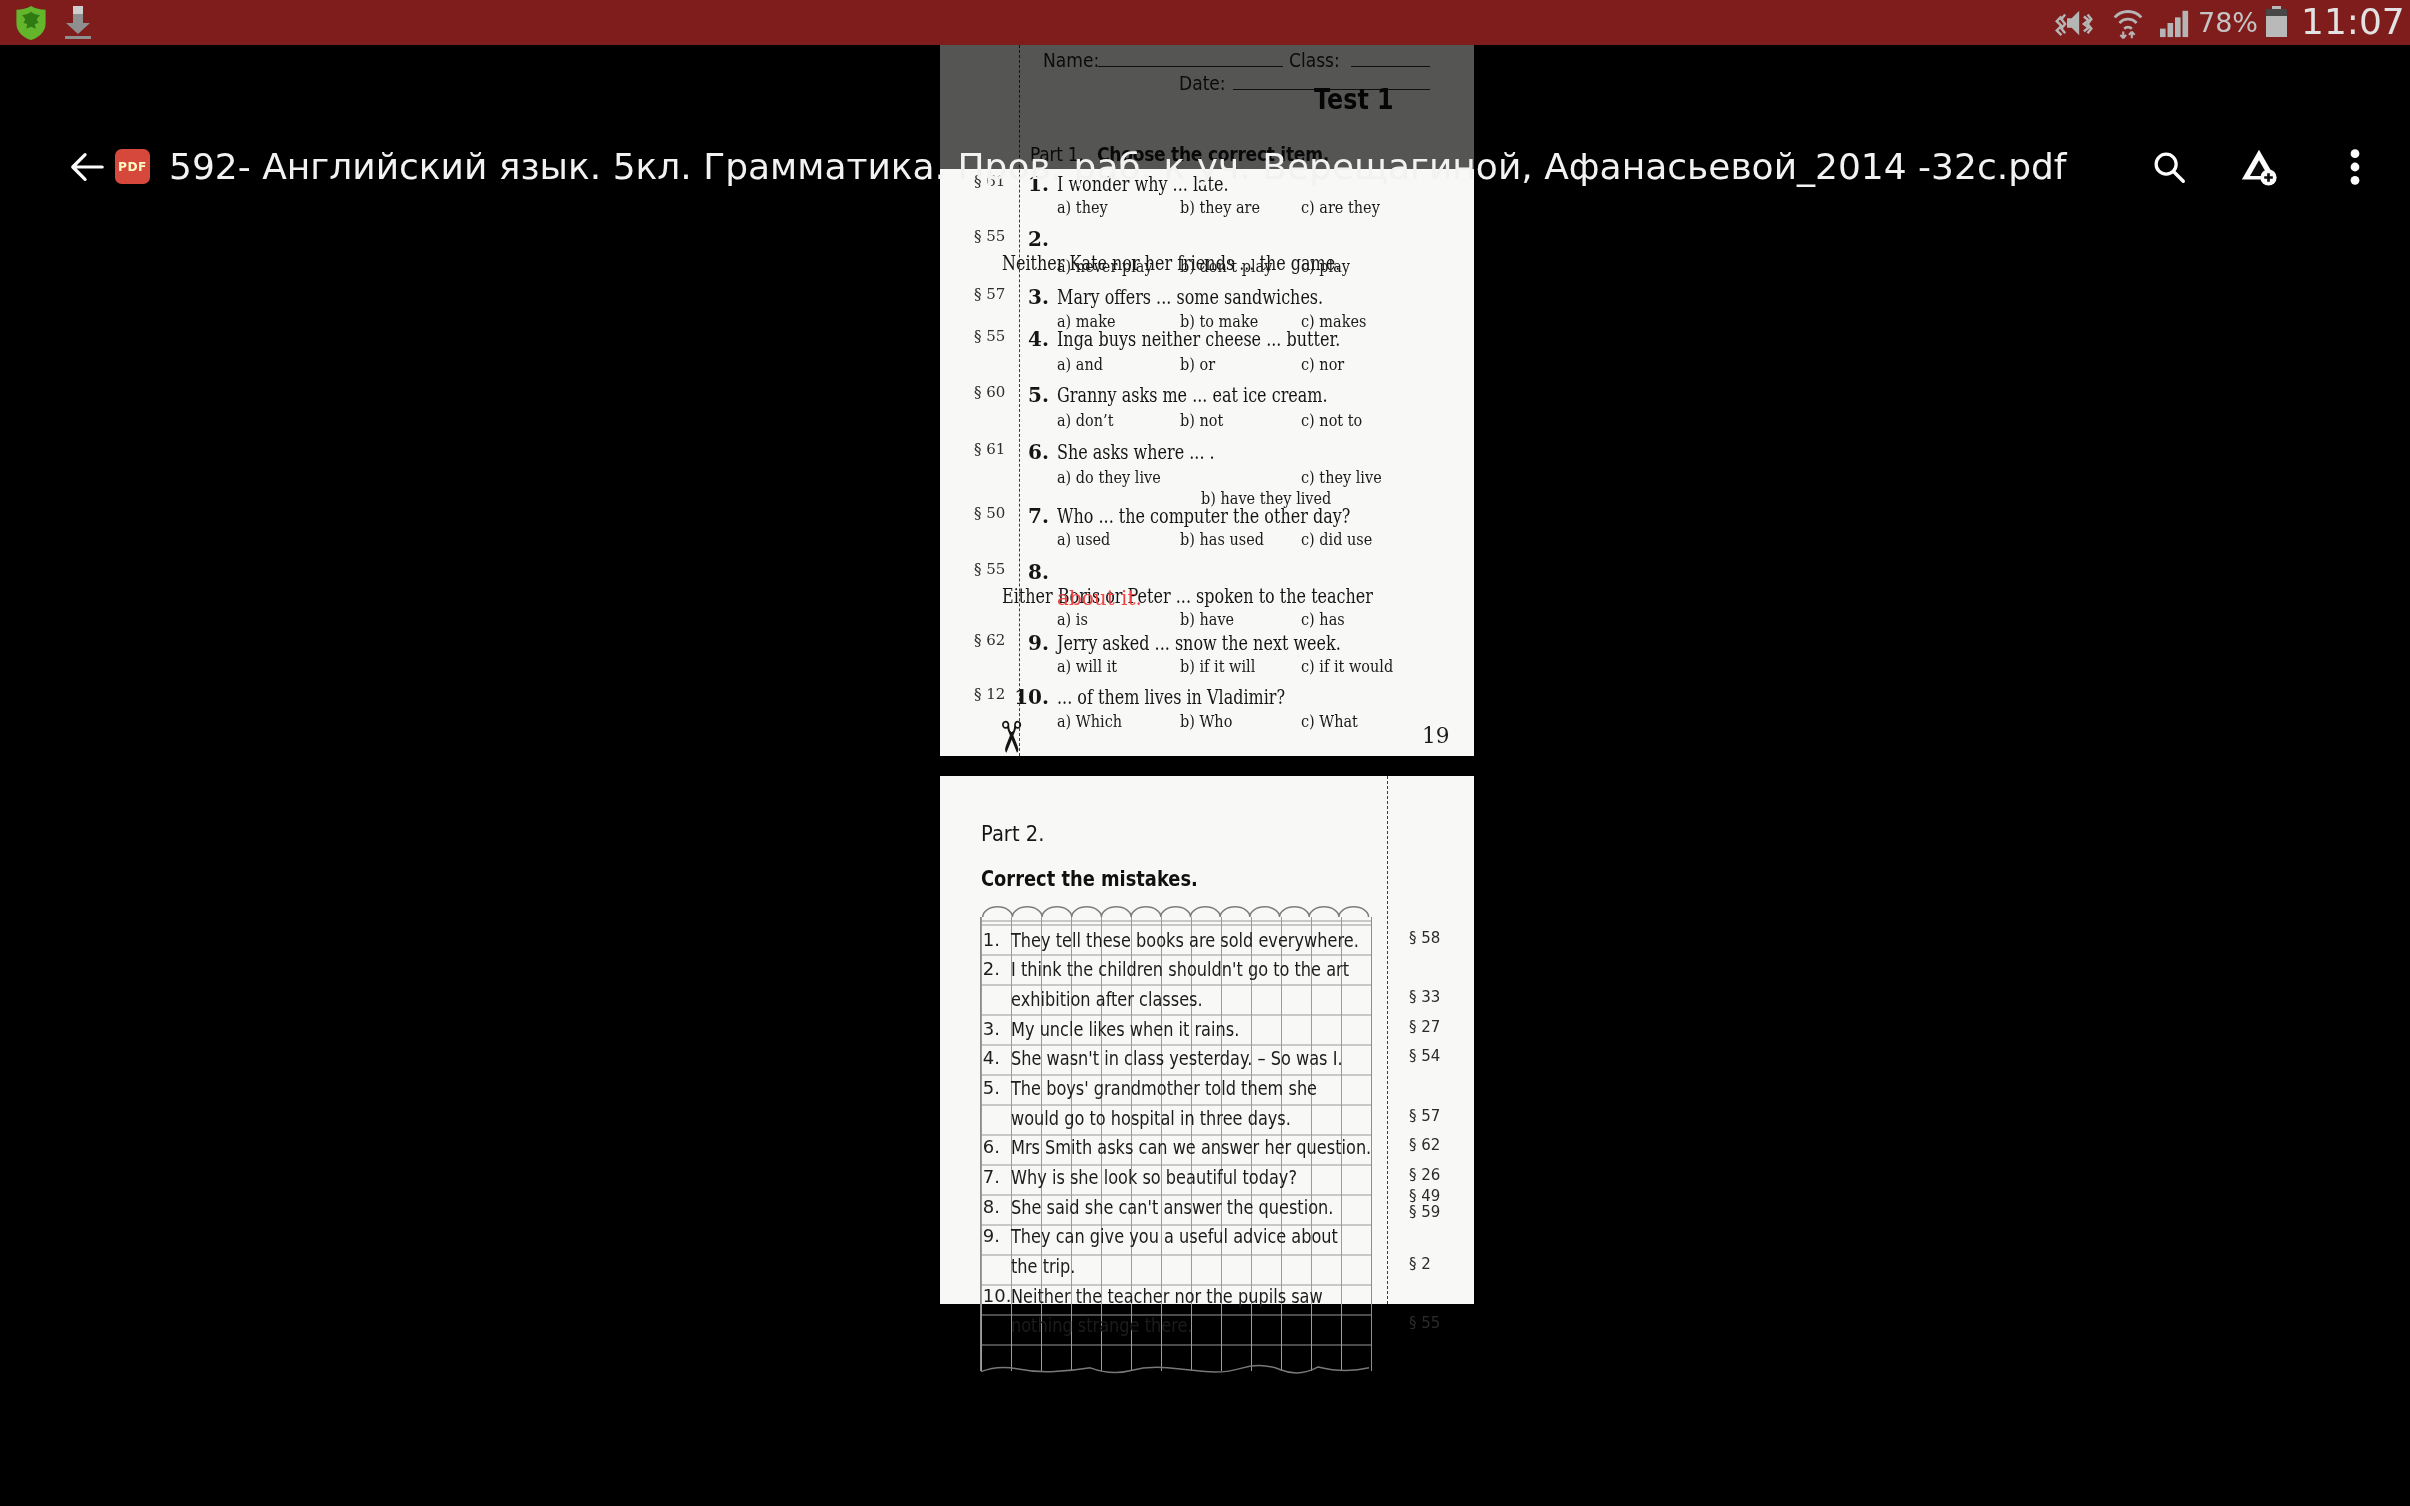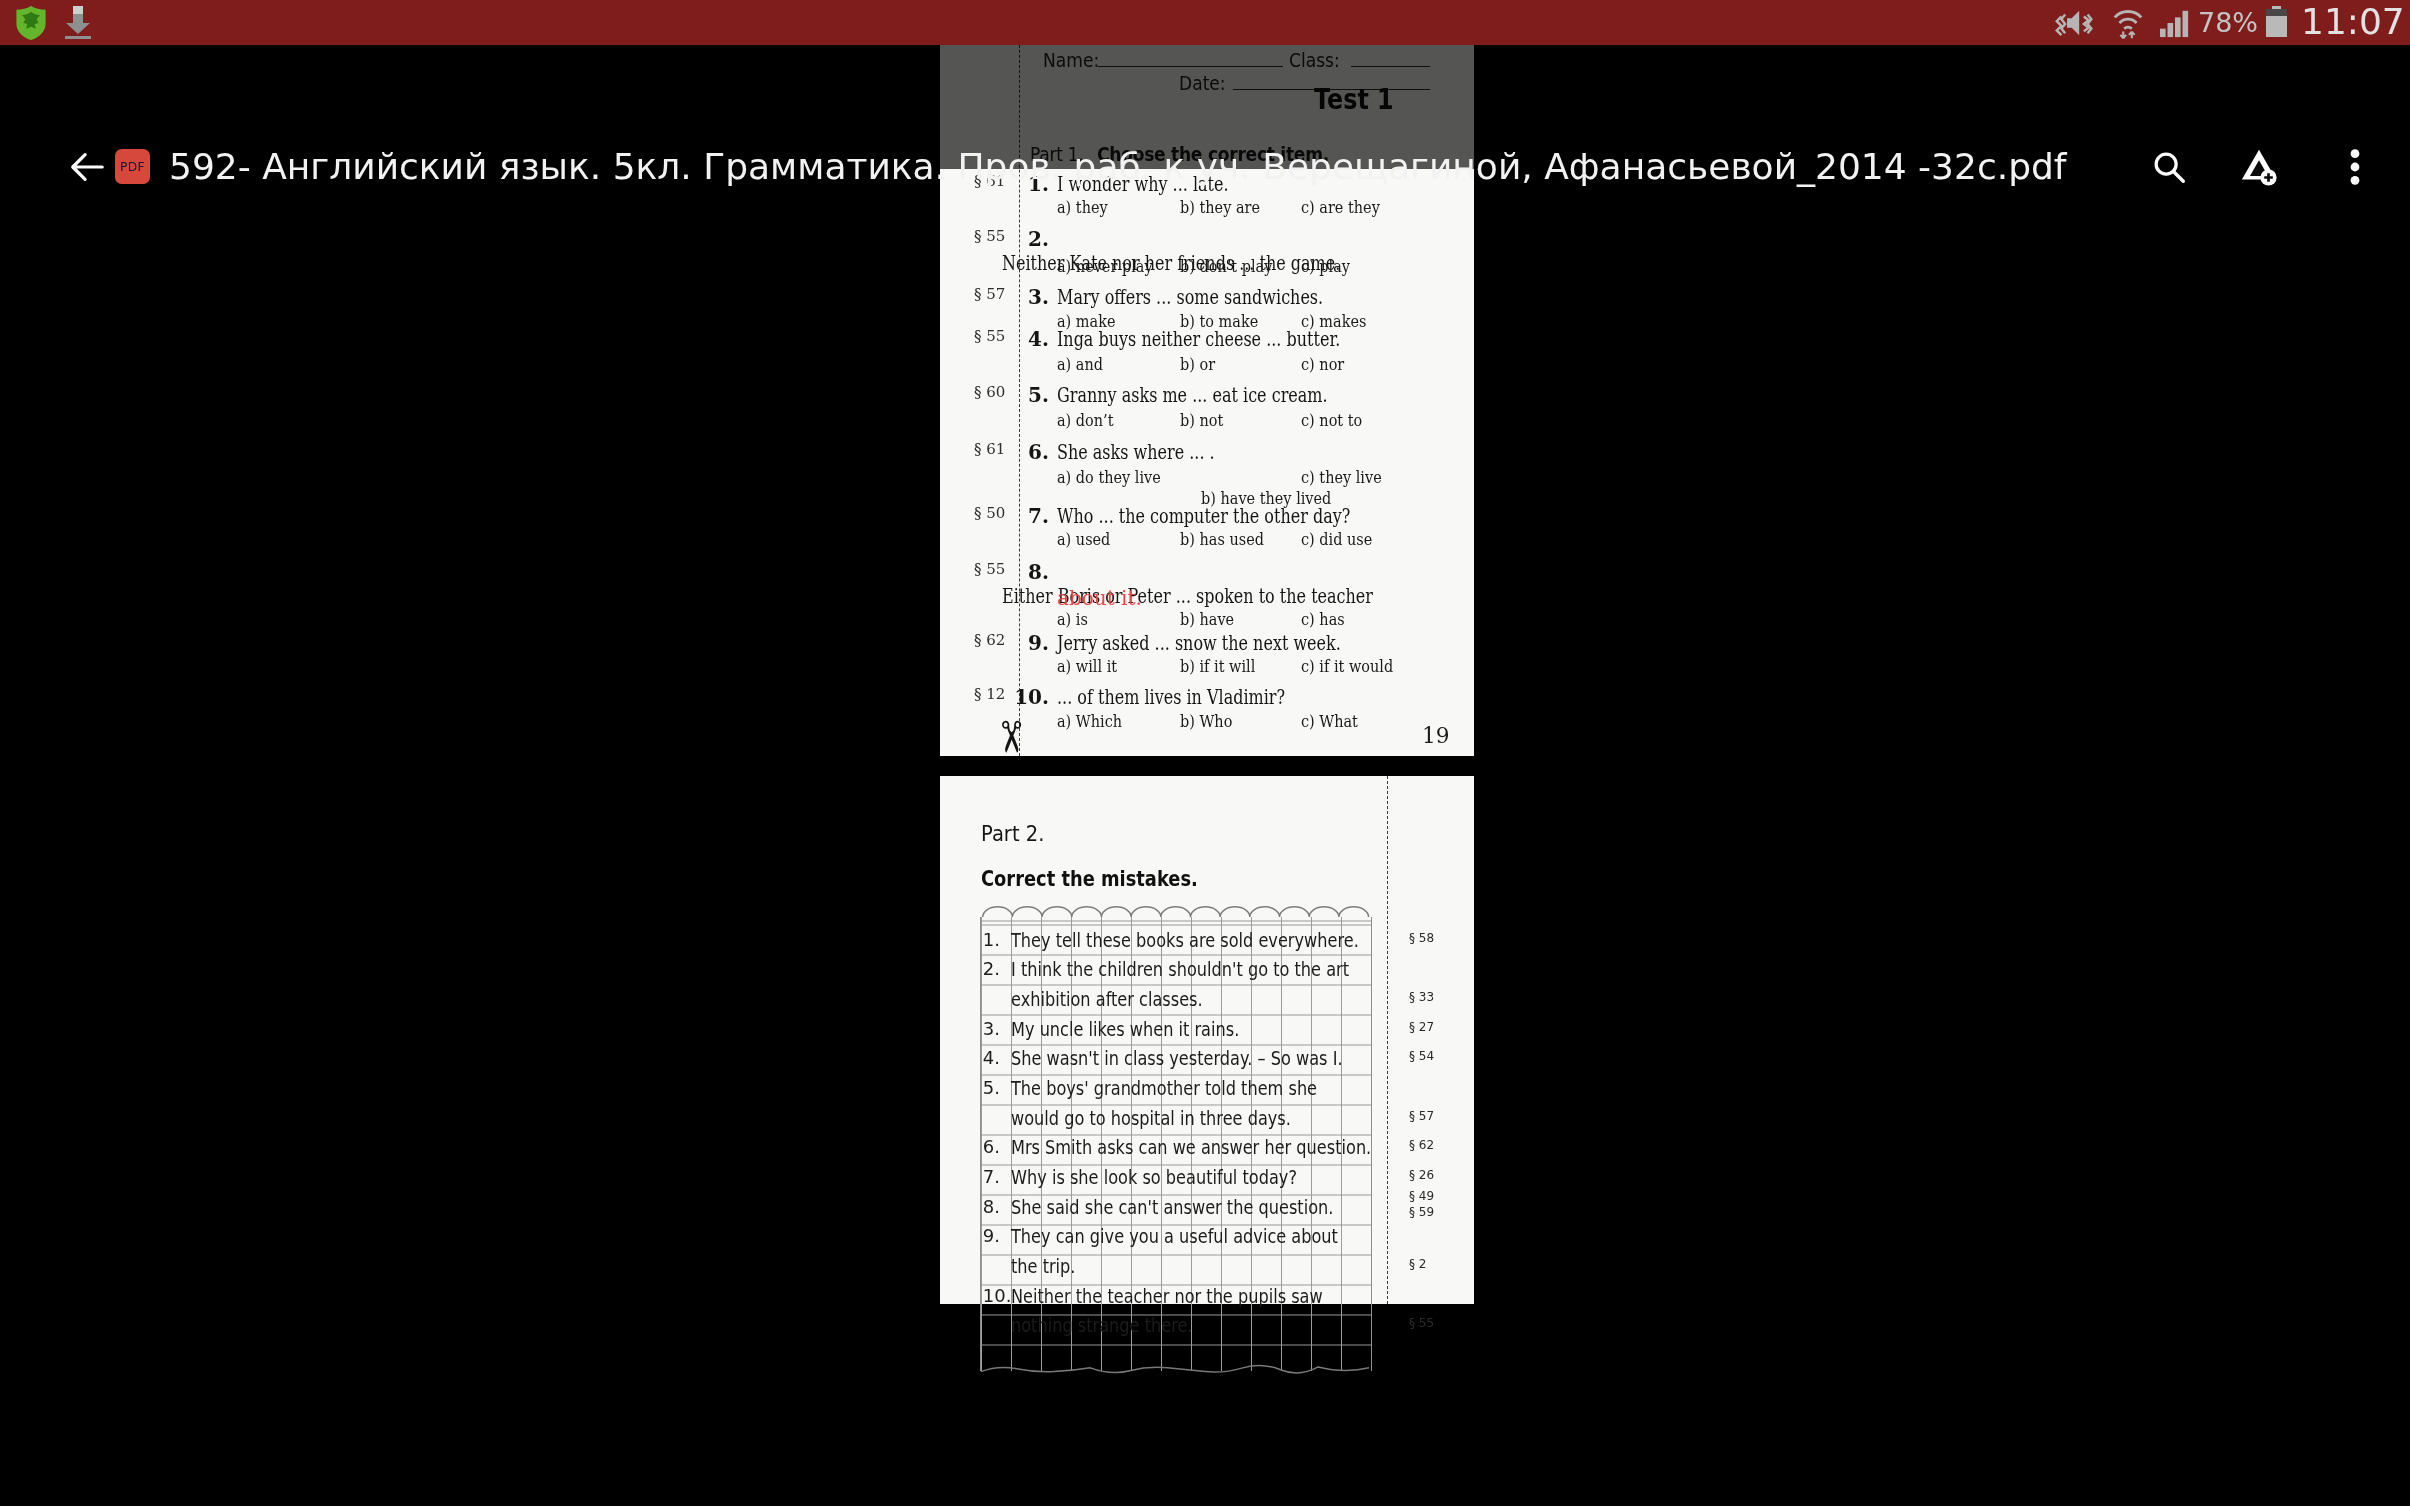--- a/index.html
+++ b/index.html
@@ -49,21 +49,21 @@
     background-image:
       repeating-linear-gradient(to bottom,#979797 0 0.9px,transparent 0.9px 30px),
       repeating-linear-gradient(to right,#9c9c9c 0 0.9px,transparent 0.9px 30px);
     background-position:0 7.5px,0 0;}
   .scallop{position:absolute;left:0;top:0;}
   .tear{position:absolute;left:0;top:460px;}
   .grow{position:absolute;left:0;width:499px;height:30px;}
   .grow .gnum{position:absolute;left:2.8px;top:3.8px;font-size:18px;color:#1e1e1e;}
   .grow .gtxt{position:absolute;left:31px;top:3.8px;font-size:19px;color:#1c1c1c;
               transform:scaleX(.85);transform-origin:0 50%;white-space:nowrap;}
-  .grow .grefs{position:absolute;left:429px;top:4.7px;font-size:12px;color:#2b2b2b;line-height:16px;}
+  .grow .grefs{position:absolute;left:429px;top:4.7px;font-size:15px;color:#2b2b2b;line-height:16px;}
   .grow .grefs.two{transform:translateY(-9.4px);}
 
   
   #dim-overlay{position:absolute;left:0;top:45px;width:2411px;height:124px;
                background:rgba(0,0,0,.66);z-index:5;}
   #status-bar{position:absolute;left:0;top:0;width:2411px;height:45px;background:#7f1d1d;z-index:10;}
   #toolbar{position:absolute;left:0;top:58px;width:2411px;height:104px;z-index:10;}
   .sb-time{position:absolute;left:2301px;top:0.9px;font-size:36px;color:#e2e2e2;}
   .sb-batt-pct{position:absolute;left:2198px;top:6.6px;font-size:27px;color:#c4c4c4;}
   .sb-batt{position:absolute;left:2266px;top:9.4px;width:21px;height:28px;background:#b9b9b9;}
@@ -72,21 +72,21 @@
   .dl-icon{position:absolute;left:62px;top:5.6px;width:32px;height:34px;}
   .dl-icon .cap{position:absolute;left:11.3px;top:0;width:9.4px;height:8.5px;background:#cdcdcd;}
   .dl-icon .stem{position:absolute;left:11.3px;top:8.5px;width:9.4px;height:8.5px;background:#8f8f8f;}
   .dl-icon .head{position:absolute;left:3.8px;top:17px;width:0;height:0;
       border-left:12.2px solid transparent;border-right:12.2px solid transparent;border-top:11.3px solid #8f8f8f;}
   .dl-icon .bar{position:absolute;left:2.8px;top:30px;width:26px;height:3.8px;background:#8f8f8f;}
 
   .tb-back{position:absolute;left:68px;top:90px;width:38px;height:38px;}
   .tb-pdf{position:absolute;left:115px;top:91px;width:35px;height:35px;background:#d7483c;border-radius:6.6px;
           display:flex;align-items:center;justify-content:center;}
-  .tb-pdf span{font-size:12.2px;font-weight:normal;color:#0f172a;letter-spacing:0.5px;}
+  .tb-pdf span{font-size:12.2px;font-weight:bold;color:#fef9c3;letter-spacing:0.5px;}
   .tb-title{position:absolute;left:169px;top:88px;font-size:36px;color:#f2f2f2;white-space:nowrap;
             font-family:"DejaVu Sans",sans-serif;}
   .tb-ico{position:absolute;top:89px;width:40px;height:40px;}
 </style>
 </head>
 <body>
 
 <div id="screen">
 
   <div>

